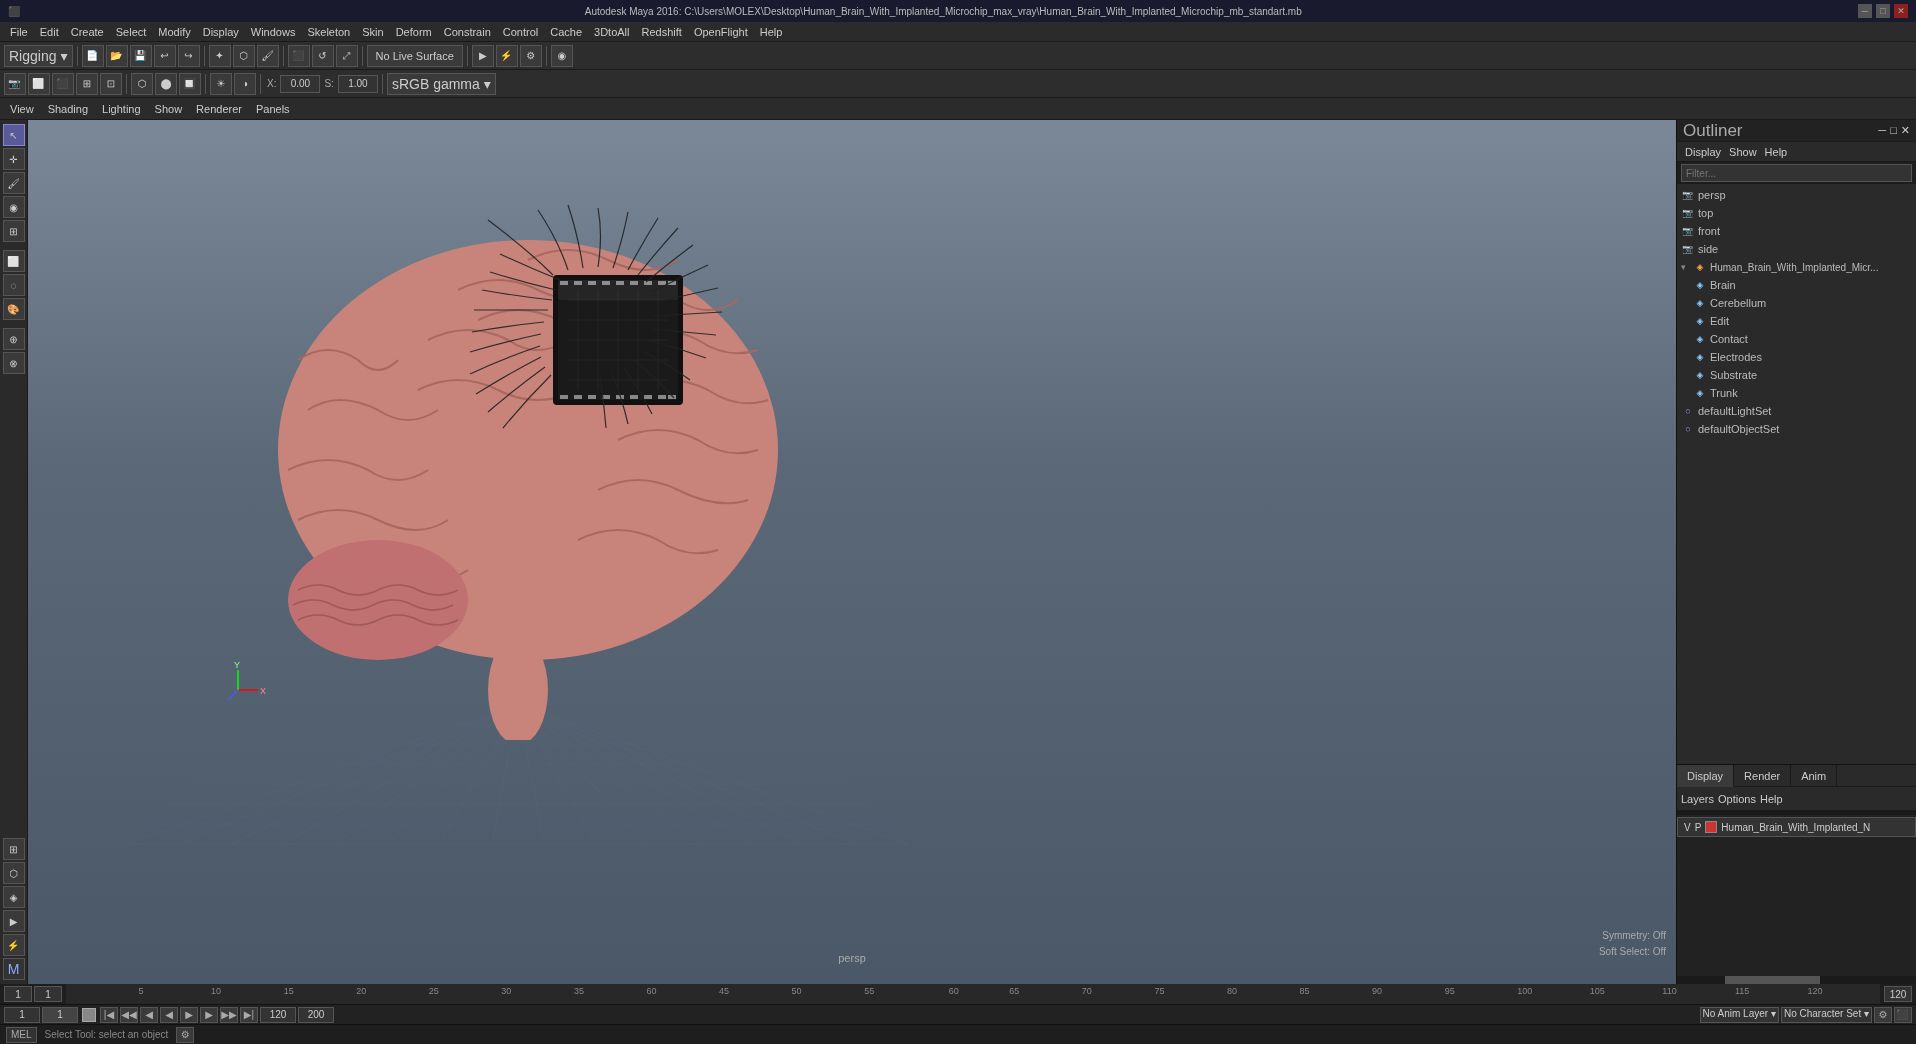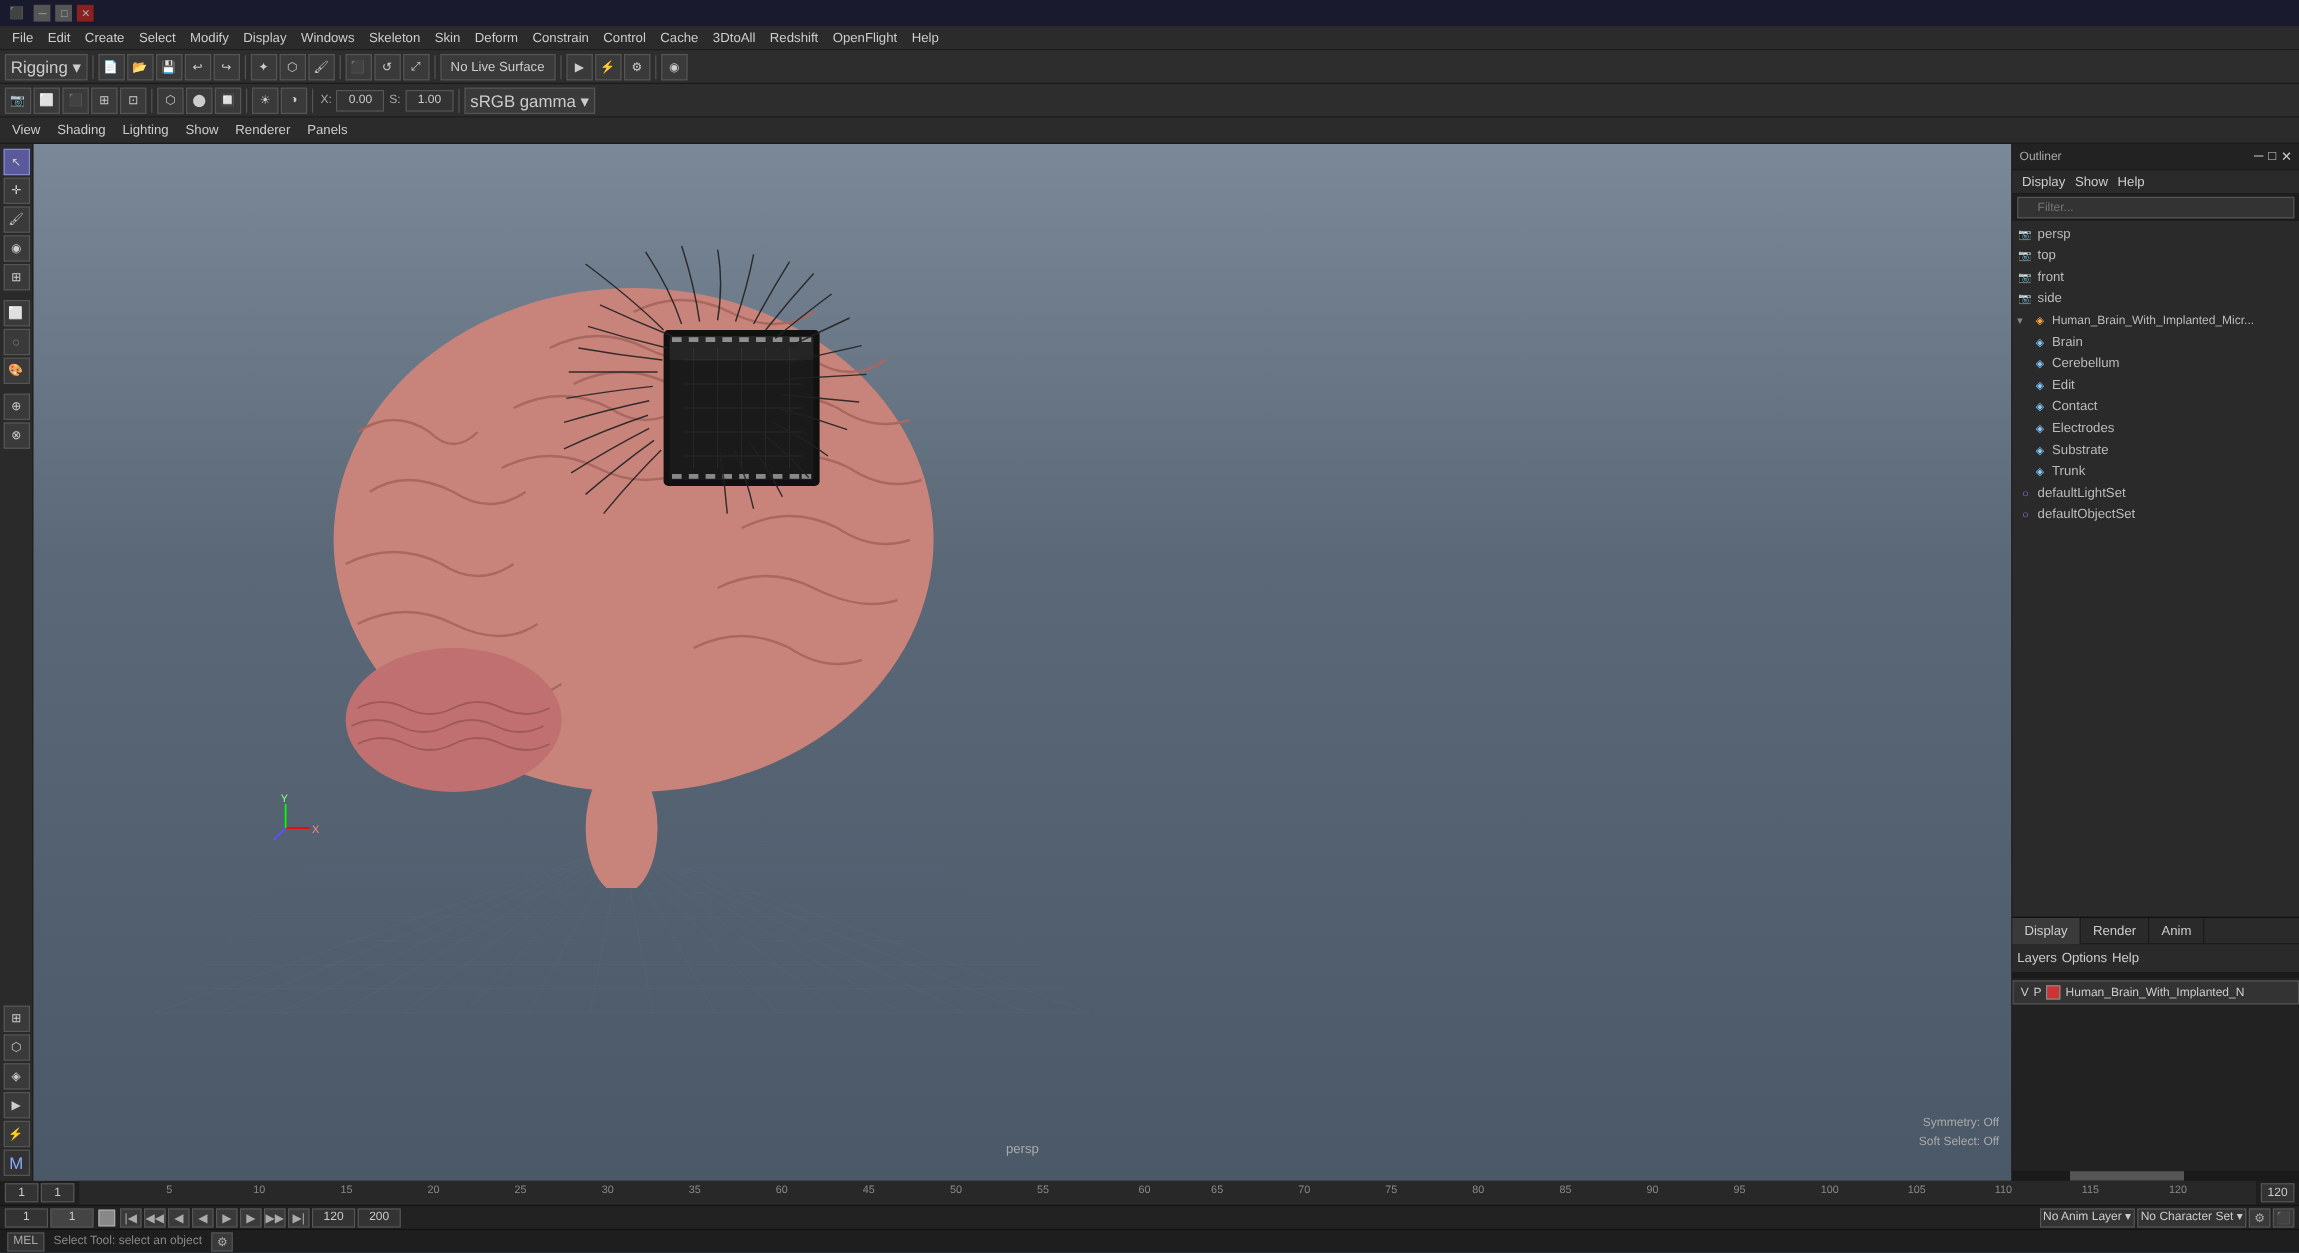--- a/index.html
+++ b/index.html
@@ -194,21 +194,21 @@
     }
     #outliner-title-bar {
       height: 22px;
       background: #222;
       display: flex;
       align-items: center;
       padding: 0 6px;
       justify-content: space-between;
       border-bottom: 1px solid #1a1a1a;
     }
-    #outliner-title-bar span { font-size: 10px; color: #aaa; }
+    #outliner-title-bar span { font-size: 17px; color: #aaa; }
     #outliner-menu {
       height: 20px;
       display: flex;
       align-items: center;
       padding: 0 4px;
       background: #2a2a2a;
       border-bottom: 1px solid #1a1a1a;
     }
     #outliner-menu span {
       padding: 0 4px;
@@ -221,21 +221,21 @@
       padding: 2px 4px;
       background: #1e1e1e;
       border-bottom: 1px solid #1a1a1a;
     }
     #outliner-search input {
       width: 100%;
       background: #333;
       border: 1px solid #555;
       color: #ccc;
       font-size: 10px;
-      padding: 2px 16px;
+      padding: 2px 4px;
       height: 18px;
     }
     #outliner-tree {
       flex: 1;
       overflow-y: auto;
       background: #2a2a2a;
       padding: 2px 0;
     }
     .tree-item {
       display: flex;
@@ -472,20 +472,21 @@
       height: 580px;
     }
   </style>
 </head>
 <body>
 
 <div id="page">
 
   <div id="title-bar">
     <span style="font-size:10px;color:#88aaff;margin-right:8px;">⬛</span>
+    <span class="title-text">Autodesk Maya 2016: C:\Users\MOLEX\Desktop\Human_Brain_With_Implanted_Microchip_max_vray\Human_Brain_With_Implanted_Microchip_mb_standart.mb</span>
     <div class="window-controls">
       <div class="win-btn">─</div>
       <div class="win-btn">□</div>
       <div class="win-btn" style="background:#8a2020;">✕</div>
     </div>
   </div>
 
   <div id="menu-bar">
     <span>File</span>
     <span>Edit</span>

